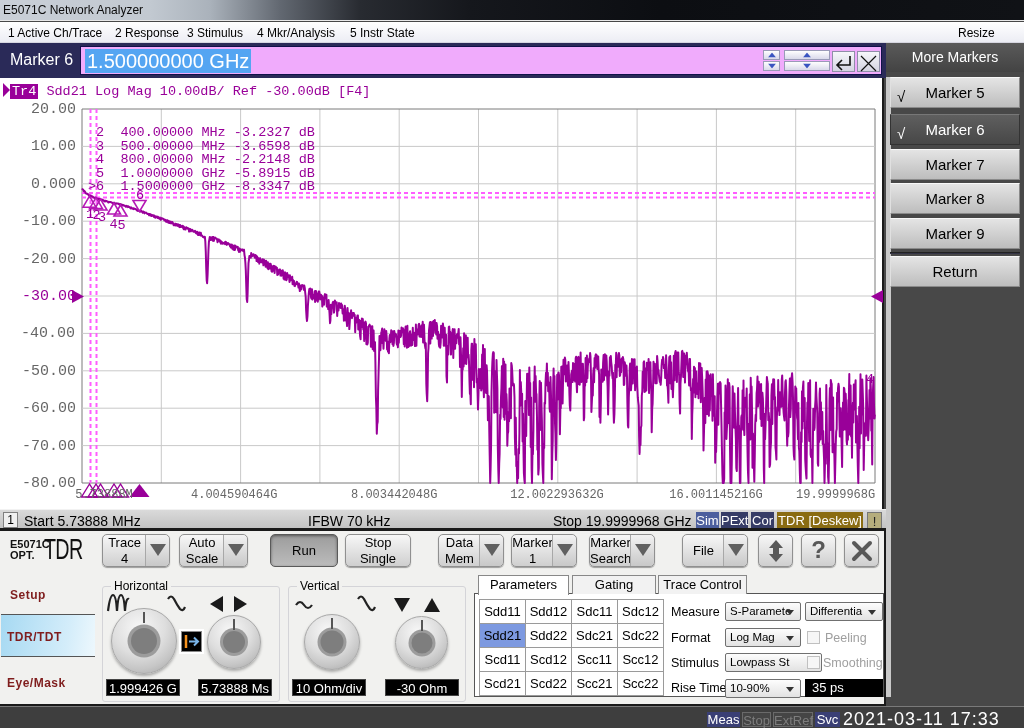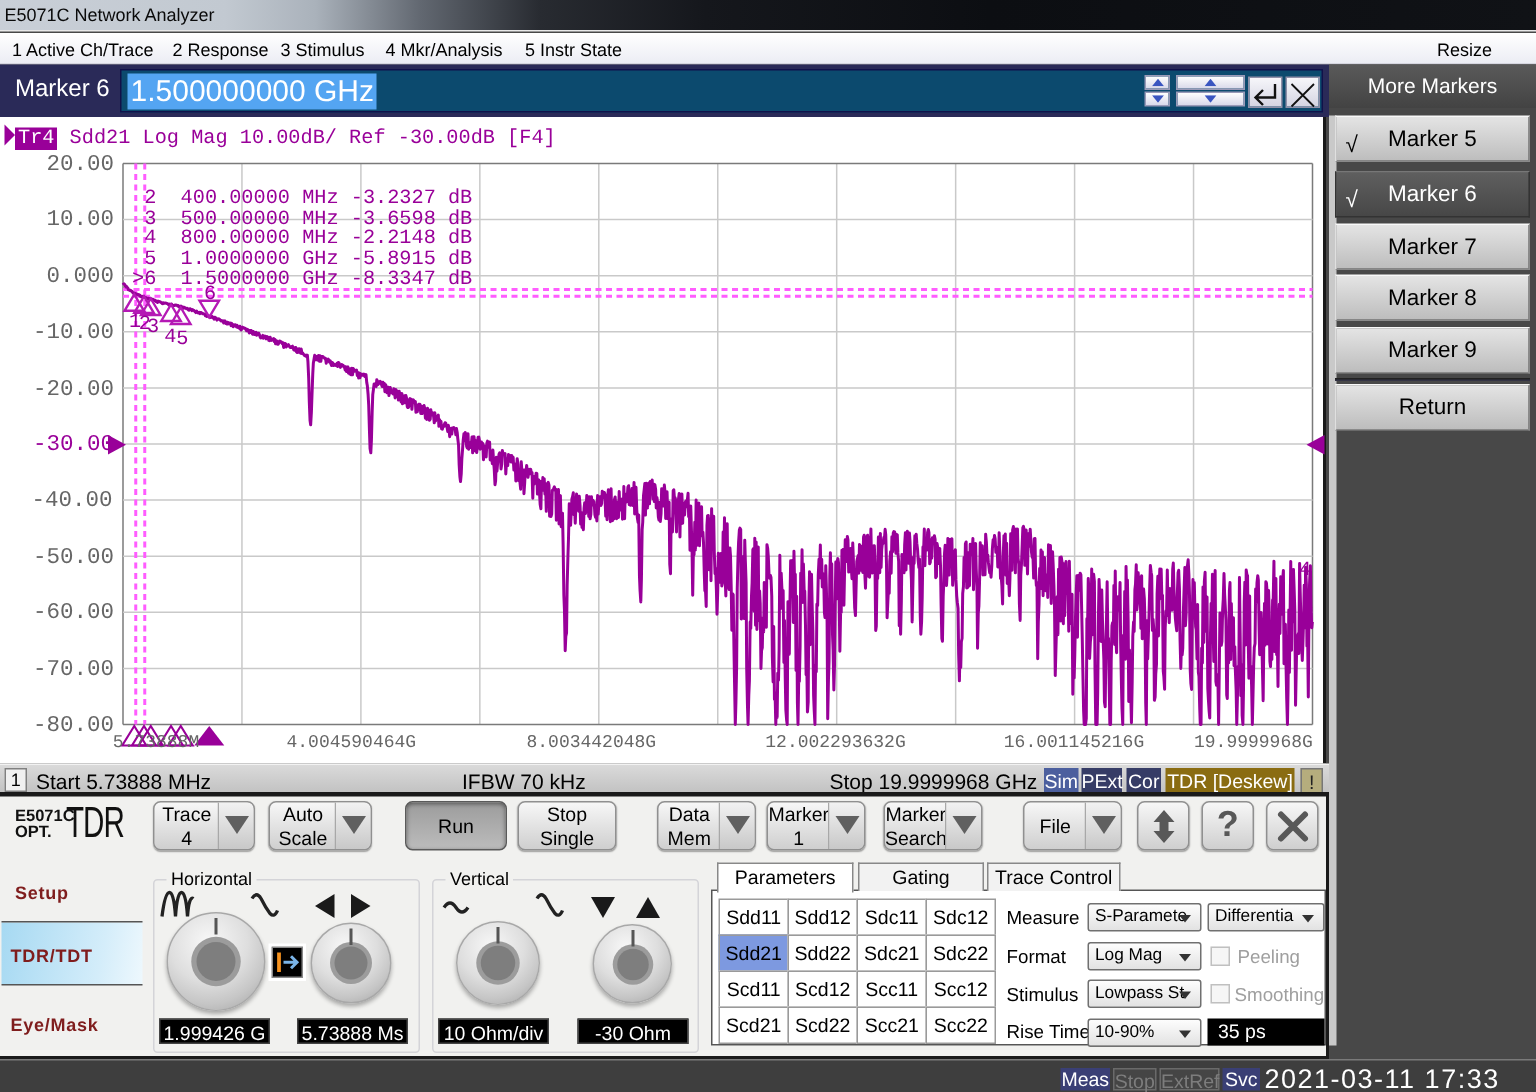--- a/index.html
+++ b/index.html
@@ -9,21 +9,21 @@
 #titlebar{left:0;top:0;width:1024px;height:21px;
  background:linear-gradient(90deg,#c9cfd7 0px,#c2c9d1 150px,#aab2bb 210px,#626871 280px,#282b31 360px,#15171c 470px,#0c0e12 660px,#101216 1024px);
  border-bottom:1px solid #e8e8e8}
 #titlebar .t{position:absolute;left:3px;top:3px;font-size:12px;color:#0a0a0a}
 
 #menubar{left:0;top:22px;width:1024px;height:21px;background:linear-gradient(#ffffff,#ecedf4);border-bottom:1px solid #d6d6e0;font-size:12px;color:#000}
 #menubar span{position:absolute;top:4px}
 
 #entryrow{left:0;top:43px;width:886px;height:35px;background:#2a2a58}
 #entryrow .lbl{position:absolute;left:10px;top:8px;color:#fff;font-size:16px}
-#efield{position:absolute;left:80px;top:3px;width:802px;height:29px;background:#0c4a6e;border:1px solid #11114a}
+#efield{position:absolute;left:80px;top:3px;width:802px;height:29px;background:#f0abfc;border:1px solid #11114a}
 #efield .sel{position:absolute;left:4px;top:2px;height:24px;background:#54a5f2;color:#fff;font-size:20px;padding:0 2px;line-height:24px}
 .spinbtn{position:absolute;background:linear-gradient(#fefefe,#d9d9ea);border:1px solid #9a9ab8}
 .spinbtn svg{position:absolute;left:50%;top:50%;transform:translate(-50%,-50%)}
 .ebtn{position:absolute;background:linear-gradient(#f6f6fa,#d4d4e2);border:1px solid #8f8fa8}
 
 #graph{left:0;top:78px;width:884px;height:431px;background:#fff;border-right:2px solid #1a1a1a}
 #trline{position:absolute;left:2px;top:4px;height:16px;font-size:13.5px;color:#909;font-family:"Liberation Mono",monospace;white-space:pre}
 #trbadge{background:#909;color:#fff;padding:0 2px}
 .ylab{position:absolute;width:56px;text-align:right;font-size:15px;color:#666;font-family:"Liberation Mono",monospace}
 .xlab{position:absolute;top:410px;font-size:12px;color:#666;font-family:"Liberation Mono",monospace}
@@ -333,21 +333,21 @@
       <div class="pcell" style="left:50px;top:77px;">Scd22</div>
       <div class="pcell" style="left:96px;top:77px;">Scc21</div>
       <div class="pcell" style="left:142px;top:77px;">Scc22</div>
       <div class="plab" style="left:196px;top:11px">Measure</div>
       <div class="plab" style="left:196px;top:37px">Format</div>
       <div class="plab" style="left:196px;top:62px">Stimulus</div>
       <div class="plab" style="left:196px;top:87px">Rise Time</div>
       <div class="dropd" style="left:250px;top:8px;width:76px">S-Paramete</div>
       <div class="dropd" style="left:330px;top:8px;width:78px">Differentia</div>
       <div class="dropd" style="left:250px;top:34px;width:76px">Log Mag</div>
-      <div class="dropd" style="left:250px;top:59px;width:76px">Lowpass St</div>
+      <div class="dropd" style="left:250px;top:59px;width:97px">Lowpass St</div>
       <div class="dropd" style="left:250px;top:85px;width:76px">10-90%</div>
       <div class="chkbox" style="left:332px;top:37px"></div>
       <div class="chklab" style="left:350px;top:37px">Peeling</div>
       <div class="chkbox" style="left:332px;top:62px"></div>
       <div class="chklab" style="left:348px;top:62px">Smoothing</div>
       <div class="abs" style="left:330px;top:85px;width:78px;height:18px;background:#000;color:#fff;font-size:13px;line-height:18px;padding-left:7px">35 ps</div>
     </div>
   </div>
 
 <div id="botbar" class="abs">

